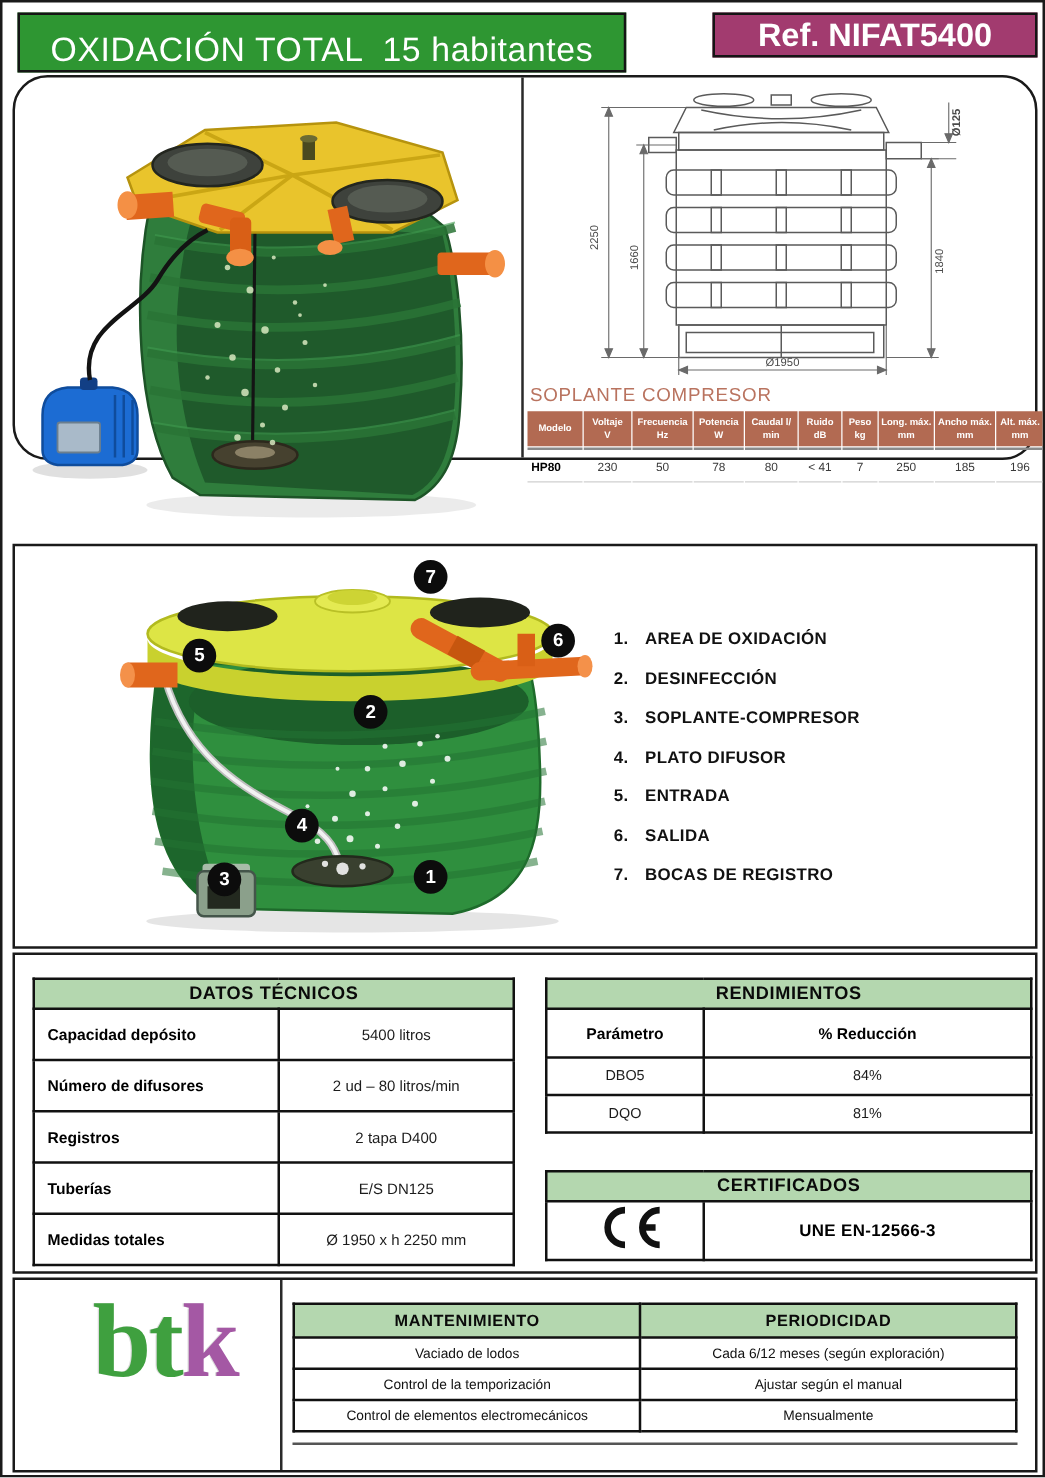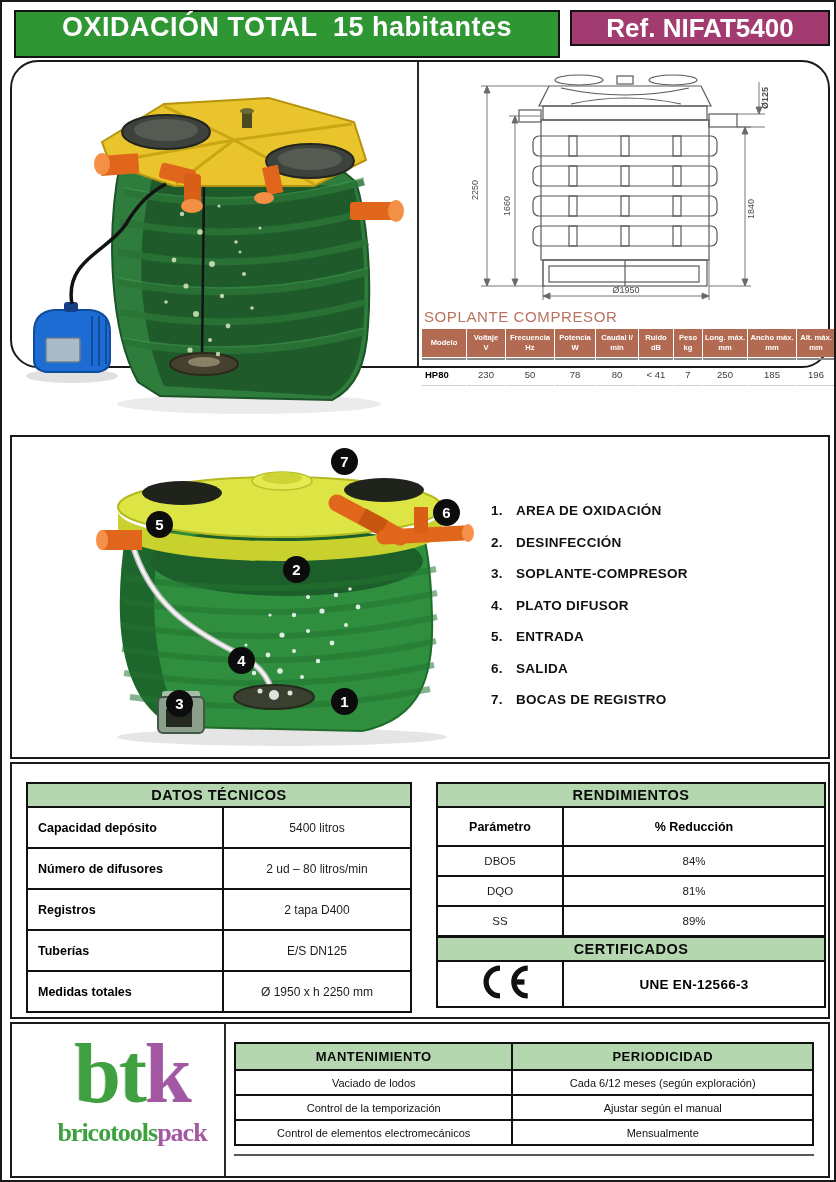--- a/index.html
+++ b/index.html
@@ -1,22 +1,22 @@
 <!DOCTYPE html>
 <html><head>
 <meta charset="utf-8">
 <style>
   * { margin:0; padding:0; box-sizing:border-box; }
   html,body { background:#ffffff; }
   body { font-family:"Liberation Sans", sans-serif; width:836px; height:1182px; position:relative; }
   .page { position:absolute; left:0; top:0; width:836px; height:1182px; background:#fff; border:2px solid #1a1a1a; overflow:hidden; }
 
   
-  .hdr-title { position:absolute; left:12px; top:8px; width:546px; height:48px; background:#2e9632; border:2px solid #141414;
-    color:#fff; font-size:27px; font-weight:bold; display:flex; align-items:flex-start; justify-content:center; letter-spacing:.5px; white-space:pre; }
+  .hdr-title { position:absolute; left:12px; top:8px; width:487px; height:48px; background:#2e9632; border:2px solid #141414;
+    color:#fff; font-size:27px; font-weight:normal; display:flex; align-items:flex-end; justify-content:center; letter-spacing:.5px; white-space:pre; }
   .hdr-ref { position:absolute; left:568px; top:8px; width:260px; height:36px; background:#a23b6f; border:2px solid #141414;
     color:#fff; font-size:26px; font-weight:bold; display:flex; align-items:center; justify-content:center; }
 
   .sec { position:absolute; left:8px; width:820px; border:2px solid #1a1a1a; background:#fff; }
   .sec1 { top:58px;  height:308px;border-radius:28px; }
   .sec2 { top:433px; height:324px; }
   .sec3 { top:760px; height:257px; }
   .sec4 { top:1020px; height:156px; }
 
   .vdiv { position:absolute; top:0; width:2px; height:100%; background:#2a2a2a; }
@@ -456,24 +456,20 @@
         <td>% Reducción</td>
       </tr>
       <tr>
         <td class="c1">DBO5</td>
         <td>84%</td>
       </tr>
       <tr>
         <td class="c1">DQO</td>
         <td>81%</td>
       </tr>
-      <tr>
-        <td class="c1">SS</td>
-        <td>89%</td>
-      </tr>
     </tbody>
       </table>
 
     <table class="boxed cert">
       <tbody>
           <tr>
             <th colspan="2" class="tbl-head">CERTIFICADOS</th>
           </tr>
       <tr>
         <td class="c1">
@@ -486,21 +482,20 @@
         <td class="std">UNE EN-12566-3</td>
       </tr>
     </tbody>
       </table>
   </div>
 
   <div class="sec sec4">
 
     <div class="logo">
       <div class="logo-word"><span class="logo-green">bt</span><span class="logo-purple">k</span></div>
-      <div class="logo-sub"><span class="logo-green">bricotools</span><span class="logo-purple">pack</span></div>
     </div>
 
     <div class="vdiv"></div>
 
     <table class="boxed mant">
       <tbody>
           <tr>
         <th class="tbl-head c1">MANTENIMIENTO</th>
         <th class="tbl-head">PERIODICIDAD</th>
       </tr>

